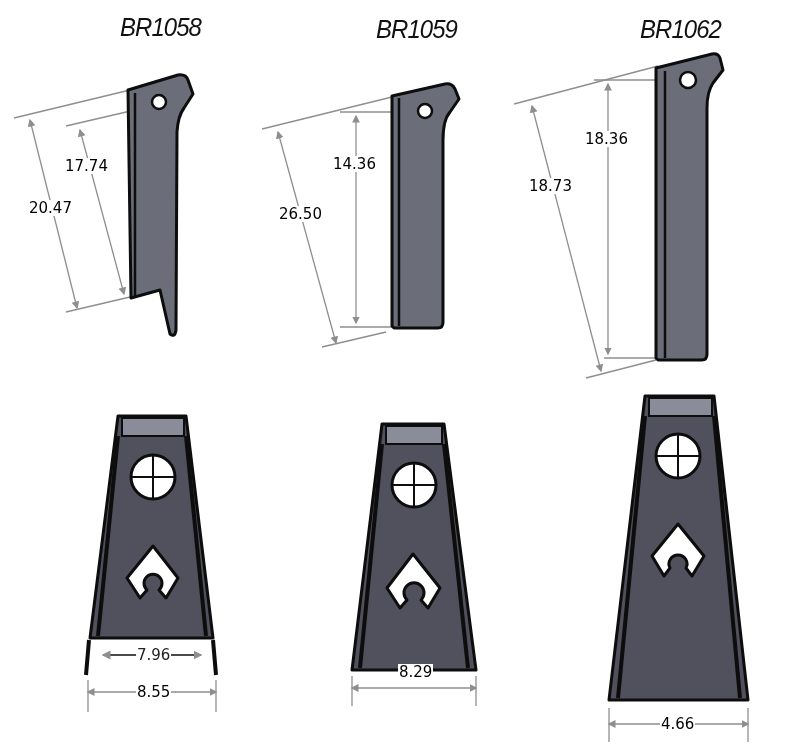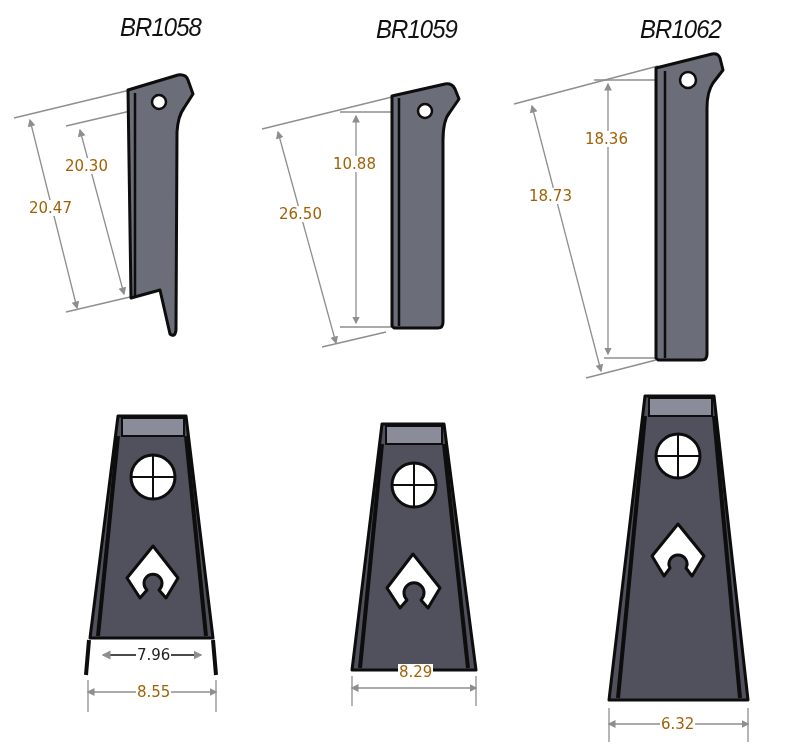--- a/index.html
+++ b/index.html
@@ -1,19 +1,19 @@
 <!DOCTYPE html>
 <html><head>
 <meta charset="utf-8">
 <style>
   html, body { margin:0; padding:0; background:#ffffff; }
   body { width:800px; height:756px; position:relative; overflow:hidden; font-family:"Liberation Sans", sans-serif; }
   svg { position:absolute; left:0; top:0; }
   .title { position:absolute; font-family:"Liberation Sans", sans-serif; font-style:italic; font-size:26px; color:#111; letter-spacing:-1px; transform:scaleX(0.92); transform-origin:left top; }
-  .dim { position:absolute; font-family:"DejaVu Sans", sans-serif; font-size:15px; color:#a16207; background:#fff; padding:0 1px; line-height:16px; }
+  .dim { position:absolute; font-family:"DejaVu Sans", sans-serif; font-size:15px; color:#000000; background:#fff; padding:0 1px; line-height:16px; }
   .dim.dark { color:#222; }
 </style>
 </head>
 <body>
 
 <svg width="800" height="756" viewBox="0 0 800 756">
   <defs>
     <marker id="arr" markerWidth="6" markerHeight="8" refX="5" refY="4" orient="auto-start-reverse">
       <path d="M0,1 L6,4 L0,7 Z" fill="#8e8e8e"></path>
     </marker>
@@ -100,25 +100,25 @@
     <line x1="609" y1="724" x2="748" y2="724" stroke="#8e8e8e" stroke-width="1.3" marker-start="url(#arr)" marker-end="url(#arr)"></line>
     <line x1="609" y1="708" x2="609" y2="742" stroke="#8e8e8e" stroke-width="1.3"></line>
     <line x1="748" y1="708" x2="748" y2="742" stroke="#8e8e8e" stroke-width="1.3"></line>
   </g>
 </svg>
 
 <div class="title" style="left:120px; top:12px;">BR1058</div>
 <div class="title" style="left:376px; top:14px;">BR1059</div>
 <div class="title" style="left:640px; top:14px;">BR1062</div>
 
-<div class="dim" style="left:64px; top:158px;">20.30</div>
+<div class="dim" style="left:64px; top:158px;">17.74</div>
 <div class="dim" style="left:28px; top:200px;">20.47</div>
 
-<div class="dim" style="left:332px; top:156px;">10.88</div>
+<div class="dim" style="left:332px; top:156px;">14.36</div>
 <div class="dim" style="left:278px; top:206px;">26.50</div>
 
 <div class="dim" style="left:584px; top:131px;">18.36</div>
-<div class="dim" style="left:528px; top:188px;text-align:right;">18.73</div>
+<div class="dim" style="left:528px; top:178px;text-align:right;">18.73</div>
 
 <div class="dim dark" style="left:136px; top:647px;text-align:center;">7.96</div>
 <div class="dim" style="left:136px; top:684px;text-align:right;">8.55</div>
 <div class="dim" style="left:398px; top:664px;">8.29</div>
-<div class="dim" style="left:660px; top:716px;">6.32</div>
+<div class="dim" style="left:660px; top:716px;">4.66</div>
 
 </body></html>

